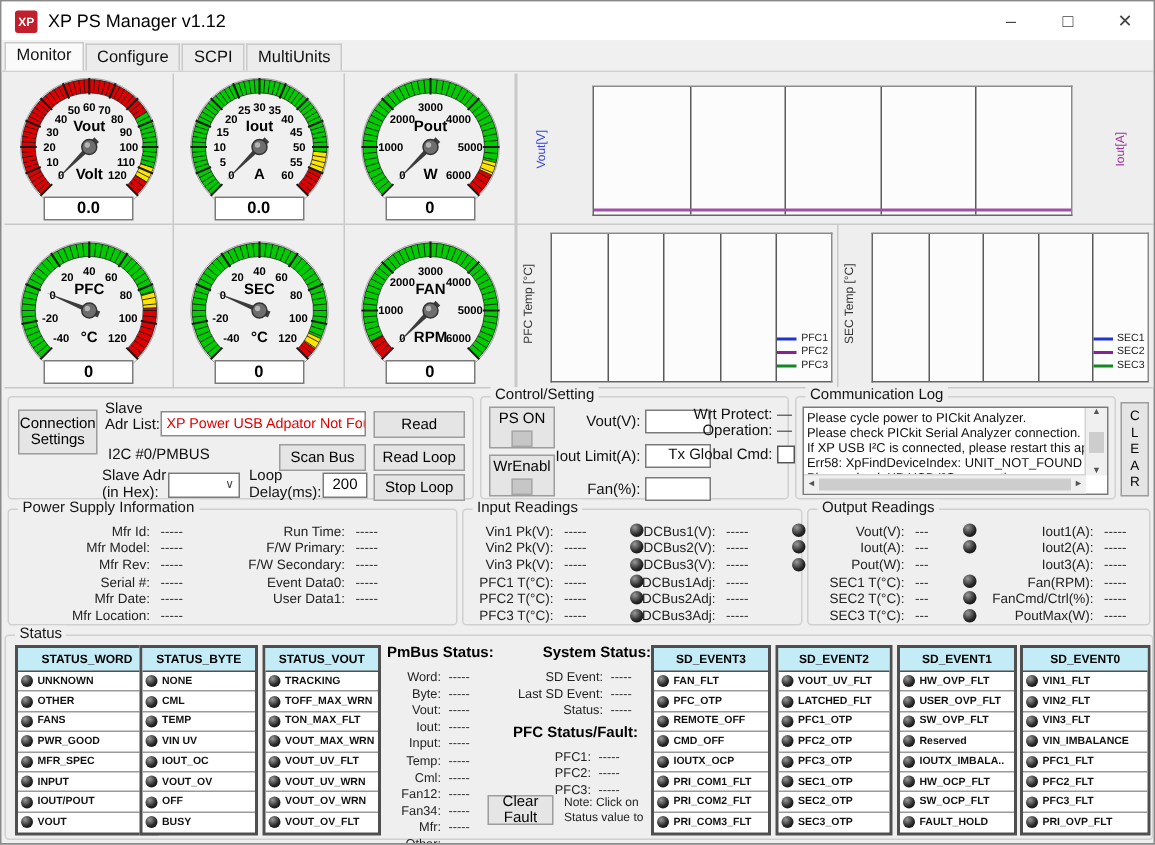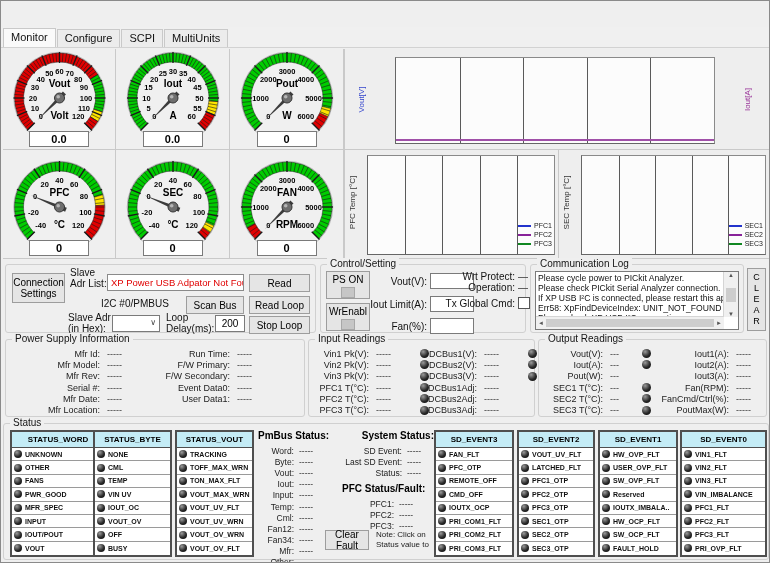--- a/index.html
+++ b/index.html
@@ -77,20 +77,29 @@
   .smallkv .klabel{font-size:8.5px;}
   .smallkv .kval{font-size:8.5px;padding-left:5px;}
   .smallkv .krow{height:11.2px;}
   .note{position:absolute;font-size:8px;color:#222;white-space:nowrap;}
 </style>
 </head>
 <body>
 
 <div id="win">
 
+  <div id="titlebar">
+    <div id="appicon">XP</div>
+    <div id="apptitle">XP PS Manager v1.12</div>
+    <div id="wincontrols">
+      <span class="wbtn">–</span>
+      <span class="wbtn">□</span>
+      <span class="wbtn">✕</span>
+    </div>
+  </div>
 
   <div id="tabbar">
     <span class="tab active">Monitor</span>
     <span class="tab">Configure</span>
     <span class="tab">SCPI</span>
     <span class="tab">MultiUnits</span>
   </div>
 
   <div class="g-panel" style="left:2px;top:48px;width:113px;height:101px;">
     <div class="gsvg"><svg width="113" height="85">
@@ -617,21 +626,21 @@
     <div class="btn" style="left:6px;top:8px;width:53px;height:30px;flex-direction:column;">
       <span>Connection</span>
       <span>Settings</span>
     </div>
     <div class="lbl" style="left:64px;top:2px;">
       <div>Slave</div>
       <div>Adr List:</div>
     </div>
     <div class="redbox" style="left:101px;top:9px;width:137px;height:17px;">XP Power USB Adpator Not Found</div>
     <div class="btn" style="left:243px;top:9px;width:61px;height:18px;">Read</div>
-    <div class="lbl" style="left:66px;top:33px;margin-left:29px;">I2C #0/PMBUS</div>
+    <div class="lbl" style="left:66px;top:33px;">I2C #0/PMBUS</div>
     <div class="btn" style="left:180px;top:31px;width:58px;height:18px;">Scan Bus</div>
     <div class="btn" style="left:243px;top:31px;width:61px;height:18px;">Read Loop</div>
     <div class="lbl" style="left:62px;top:47px;">
       <div>Slave Adr</div>
       <div>(in Hex):</div>
     </div>
     <div class="combo" style="left:106px;top:50px;width:48px;height:17px;"></div>
     <div class="lbl" style="left:160px;top:47px;">
       <div>Loop</div>
       <div>Delay(ms):</div>

